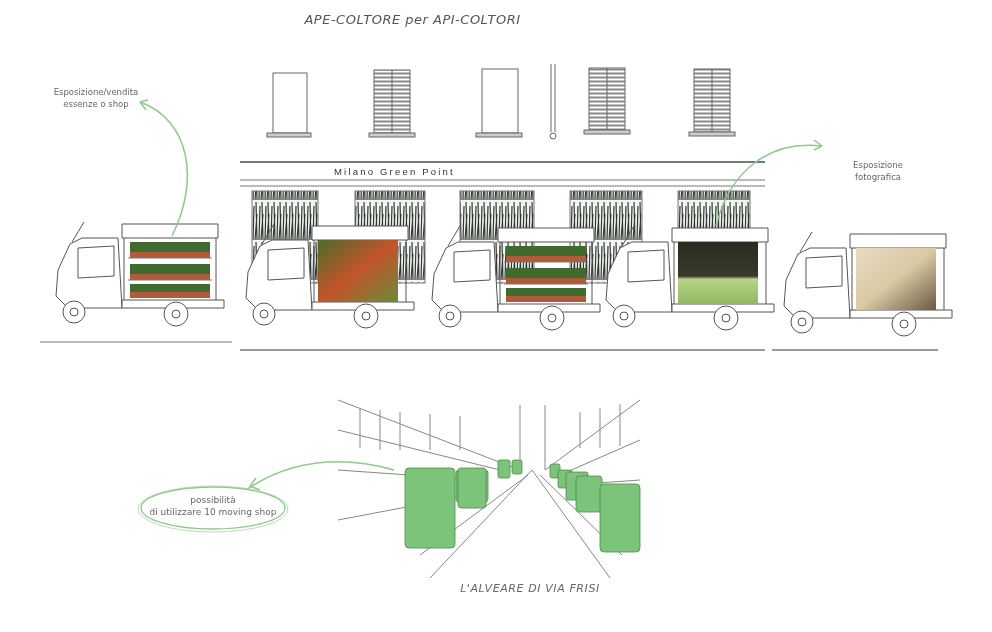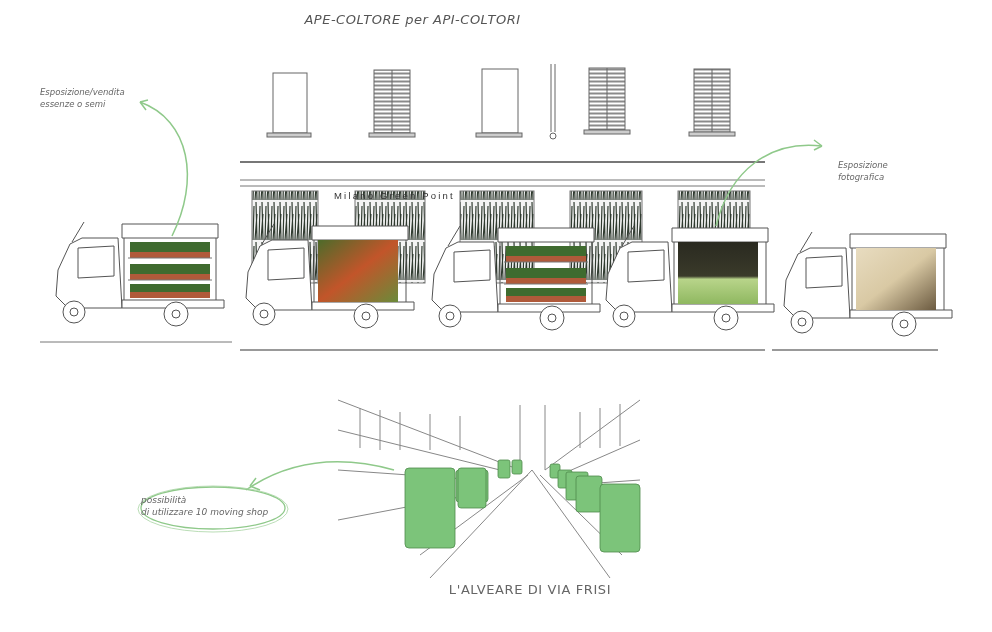--- a/index.html
+++ b/index.html
@@ -1,33 +1,33 @@
 <!DOCTYPE html>
 <html><head>
 <meta charset="utf-8">
 <style>
   html, body { margin:0; padding:0; background:#ffffff; }
   body { width:992px; height:632px; position:relative; overflow:hidden;
          font-family:"DejaVu Sans", sans-serif; color:#555; }
   .abs { position:absolute; }
   .title { left:0; width:825px; top:12px; text-align:center; font-size:13px;
            letter-spacing:0.5px; color:#555; font-style:italic; }
-  .note { font-size:8.5px; color:#666; font-style:italic; text-align:left; line-height:12px; }
-  .sign { font-family:"Liberation Sans", sans-serif; font-size:9.5px; letter-spacing:2.2px; color:#333;margin-top:24px; }
-  .caption { font-size:13px; color:#666; letter-spacing:0.6px; }
+  .note { font-size:8.5px; color:#666; text-align:center; line-height:12px; }
+  .sign { font-family:"Liberation Sans", sans-serif; font-size:9.5px; letter-spacing:2.2px; color:#333; }
+  .caption { font-size:11px; color:#666; letter-spacing:0.6px; font-style:italic; }
   svg { position:absolute; left:0; top:0; }
 </style>
 </head>
 <body>
 
 <div class="abs title">APE-COLTORE per API-COLTORI</div>
 
 <div class="abs note" style="left:40px; top:86px; width:112px;">
   <div>Esposizione/vendita</div>
-  <div>essenze o semi</div>
+  <div>essenze o shop</div>
 </div>
 
 <div class="abs note" style="left:838px; top:136px; width:80px;margin-top:23px;">
   <div>Esposizione</div>
   <div>fotografica</div>
 </div>
 
 <svg width="992" height="632" viewBox="0 0 992 632">
   <defs>
     <pattern id="grass" width="6" height="40" patternUnits="userSpaceOnUse">

